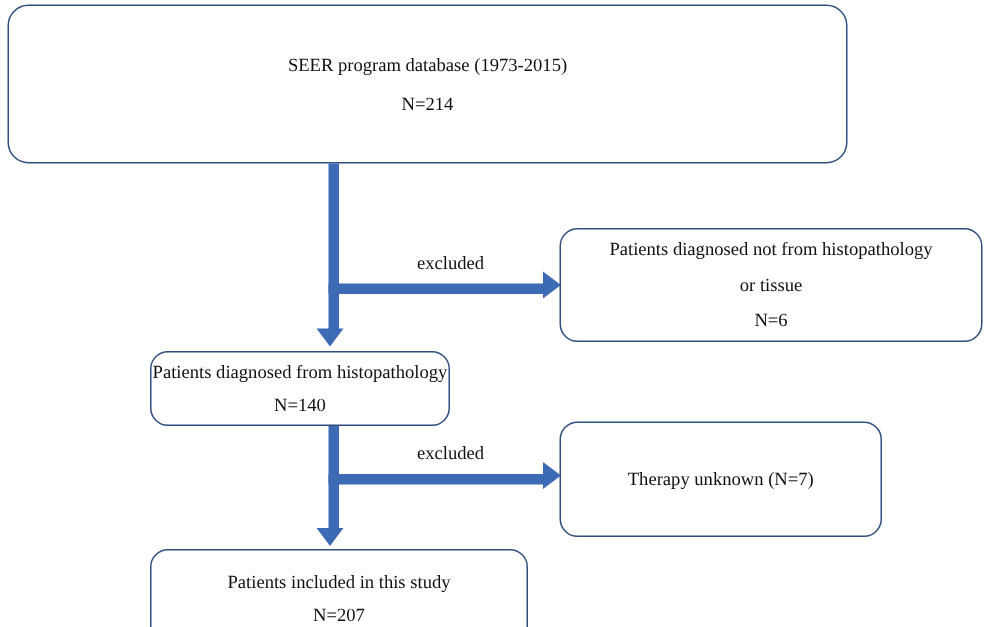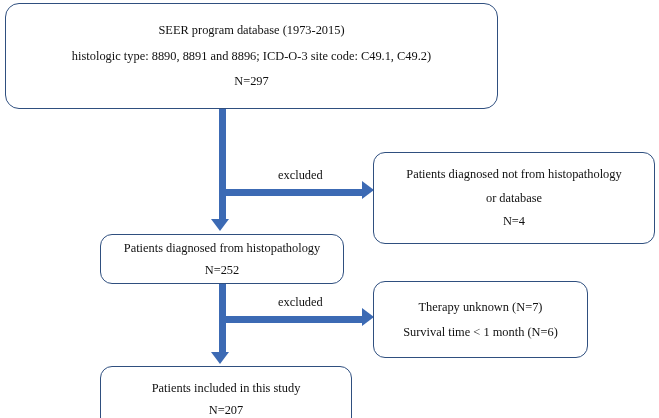--- a/index.html
+++ b/index.html
@@ -32,34 +32,34 @@
     font-size: 12.4px;
     line-height: 1.0;
     color: #101010;
   }
   .node .line {
     display: block;
     white-space: nowrap;
   }
   
   #node-source {
-    left: 5px;  top: 3px;  width: 493px; height: 106px;
+    left: 5px;  top: 3px;  width: 560px; height: 106px;
     border-radius: 14px;
   }
   #node-source .line { margin: 6.5px 0; }
   #node-histo {
-    left: 100px; top: 234px; width: 244px; height: 50px;
+    left: 100px; top: 234px; width: 200px; height: 50px;
   }
   #node-histo .line { margin: 5px 0; }
   #node-included {
     left: 100px; top: 366px; width: 252px; height: 66px;
   }
   #node-included .line { margin: 5px 0; }
   #node-excl1 {
-    left: 373px; top: 152px; width: 282px; height: 92px;
+    left: 373px; top: 152px; width: 282px; height: 76px;
   }
   #node-excl1 .line { margin: 5.5px 0; }
   #node-excl2 {
     left: 373px; top: 281px; width: 215px; height: 77px;
   }
   #node-excl2 .line { margin: 6px 0; }
 
   
   .conn {
     position: absolute;
@@ -110,52 +110,50 @@
   #label-excluded-1 { left: 258px; top: 168px; }
   #label-excluded-2 { left: 258px; top: 295px; }
 </style>
 </head>
 <body>
 
 <div id="canvas">
 
   <div class="node" id="node-source">
     <span class="line">SEER program database (1973-2015)</span>
-    <span class="line">histologic type: 8890, 8891 and 8896; ICD-O-3 site code: C49.1, C49.2)</span>
-    <span class="line">N=297</span>
+    <span class="line">N=214</span>
   </div>
 
   <div class="conn v-line" id="trunk1"></div>
   <div class="arrow-down" id="trunk1-head"></div>
 
   <div class="conn h-line" id="branch1"></div>
   <div class="arrow-right" id="branch1-head"></div>
   <div class="edge-label" id="label-excluded-1">excluded</div>
 
   <div class="node" id="node-excl1">
     <span class="line">Patients diagnosed not from histopathology</span>
-    <span class="line">or database</span>
-    <span class="line">N=4</span>
+    <span class="line">or tissue</span>
+    <span class="line">N=6</span>
   </div>
 
   <div class="node" id="node-histo">
     <span class="line">Patients diagnosed from histopathology</span>
-    <span class="line">N=252</span>
+    <span class="line">N=140</span>
   </div>
 
   <div class="conn v-line" id="trunk2"></div>
   <div class="arrow-down" id="trunk2-head"></div>
 
   <div class="conn h-line" id="branch2"></div>
   <div class="arrow-right" id="branch2-head"></div>
   <div class="edge-label" id="label-excluded-2">excluded</div>
 
   <div class="node" id="node-excl2">
     <span class="line">Therapy unknown (N=7)</span>
-    <span class="line">Survival time &lt;  1 month (N=6)</span>
   </div>
 
   <div class="node" id="node-included">
     <span class="line">Patients included in this study</span>
     <span class="line">N=207</span>
   </div>
 
 </div>
 
 </body></html>

